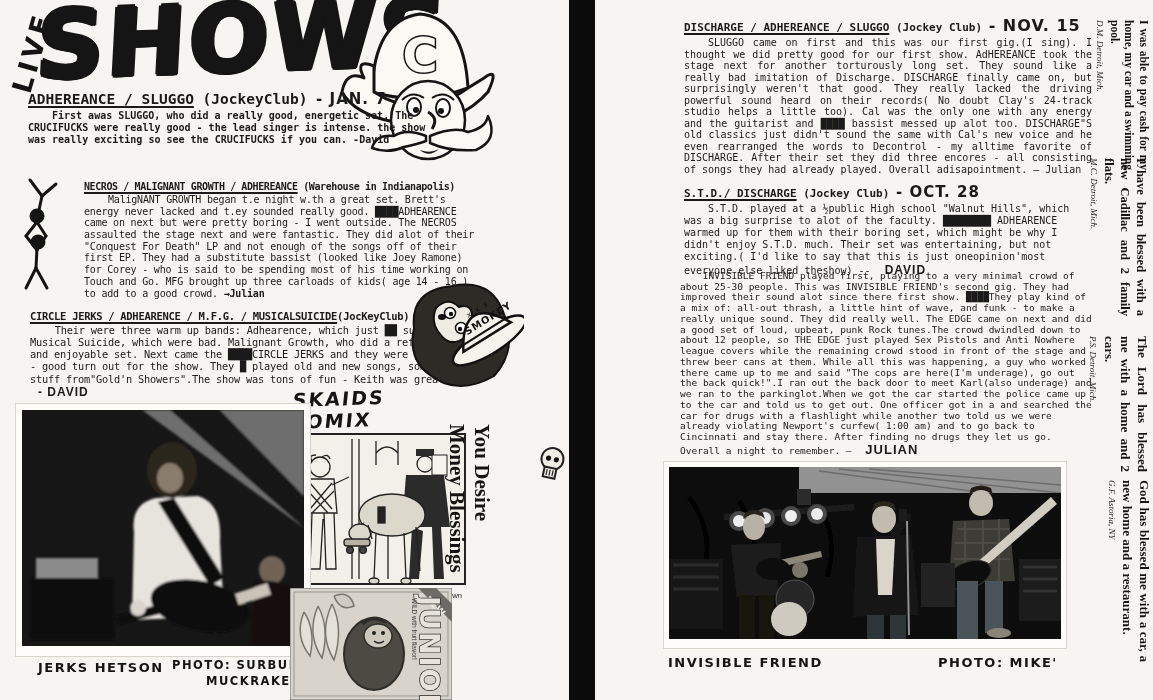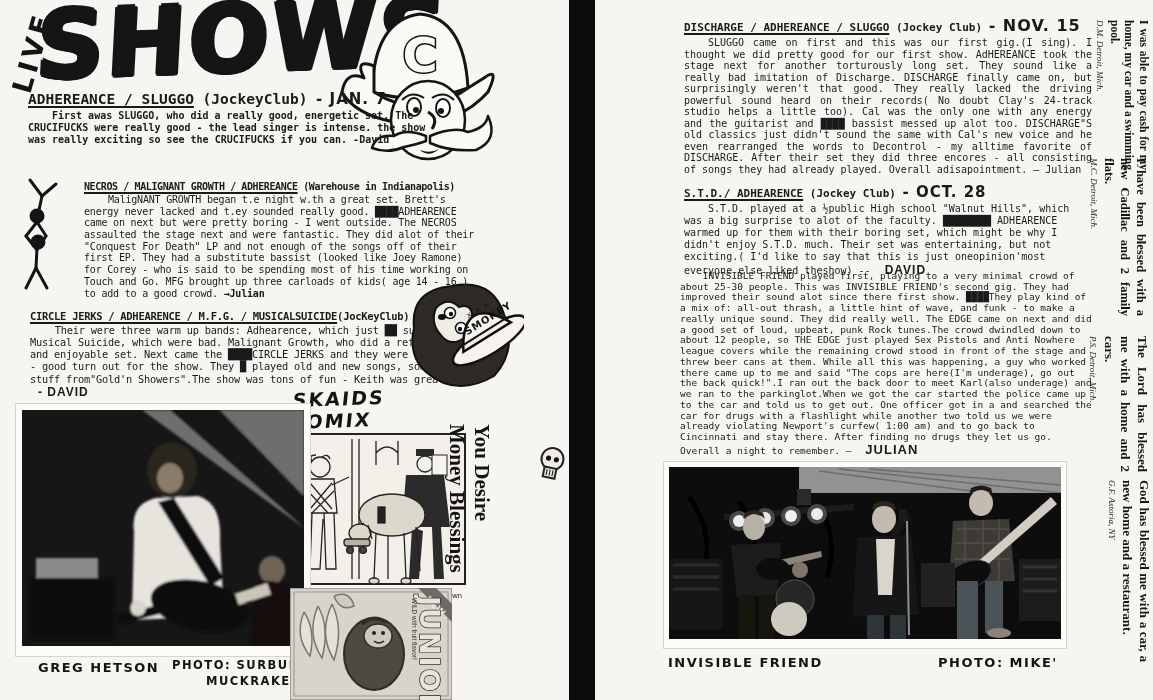--- a/index.html
+++ b/index.html
@@ -227,21 +227,21 @@
           <polygon points="136,92 152,88 202,168 188,176" fill="#101010"></polygon>
           <ellipse cx="178" cy="196" rx="50" ry="25" fill="#101010" transform="rotate(12 178 196)"></ellipse>
           <polygon points="94,206 162,188 164,197 96,215" fill="#0c0c0c"></polygon>
           <circle cx="116" cy="198" r="8" fill="#d9d4cc"></circle>
           <ellipse cx="250" cy="160" rx="13" ry="14" fill="#6f6457"></ellipse>
           <path d="M232,172 Q252,168 270,178 L272,236 L228,236 Z" fill="#12100e"></path>
           <rect x="214" y="178" width="34" height="12" fill="#c9c3b8" transform="rotate(-18 231 184)"></rect>
         </g>
       </svg>
     </figure>
-    <div class="abs cap" style="left:38px;top:660px;font-size:13px;">GREG HETSON</div>
+    <div class="abs cap" style="left:38px;top:660px;font-size:13px;">JERKS HETSON</div>
     <div class="abs cap" style="left:172px;top:658px;font-size:11.5px;">PHOTO: SURBURBAN</div>
     <div class="abs cap" style="left:206px;top:674px;font-size:11.5px;">MUCKRAKER</div>
 
     <svg class="abs" style="left:290px;top:588px;" width="162" height="112" viewBox="0 0 162 112">
       <rect width="162" height="112" fill="#d8d4cc" stroke="#6a6a6a"></rect>
       <rect x="4" y="4" width="154" height="104" fill="none" stroke="#9a968e"></rect>
       <g stroke="#7a766e" fill="#e4e1da" stroke-width="1.5">
         <path d="M14,24 q-10,24 6,44 q6,-26 -6,-44"></path>
         <path d="M28,18 q-12,28 4,52 q8,-30 -4,-52"></path>
         <path d="M42,16 q-14,30 2,56 q10,-32 -2,-56"></path>
@@ -265,21 +265,21 @@
   <div>
 
     <section class="abs review r4">
       <h2><span class="bands">DISCHARGE / ADHEREANCE / SLUGGO</span>
           <span>(Jockey Club)</span>
           <span class="marker date" style="font-size:16px;margin-top:30px;">- NOV. 15</span></h2>
       <p class="body"><span>SLUGGO came on first and this was our first gig.(I sing). I thought we did pretty good for our first show. AdHEREANCE took the stage next for another torturously long set. They sound like a really bad imitation of Discharge. DISCHARGE finally came on, but surprisingly weren't that good. They really lacked the driving powerful sound heard on their records( No doubt Clay's 24-track studio helps a little too). Cal was the only one with any energy and the guitarist and ████ bassist messed up alot too. DISCHARGE"S old classics just didn't sound the same with Cal's new voice and he even rearranged the words to Decontrol - my alltime favorite of DISCHARGE. After their set they did three encores - all consisting of songs they had already played. Overall adisapointment. — Julian</span></p>
     </section>
 
     <section class="abs review r5">
-      <h2><span class="bands">S.T.D./ ADHEARENCE</span>
+      <h2><span class="bands">S.T.D./ DISCHARGE</span>
           <span>(Jockey Club)</span>
           <span class="marker date">- OCT. 28</span></h2>
       <p class="body"><span>S.T.D. played at a ½public High school "Walnut Hills", which was a big surprise to alot of the faculty. ████████ ADHEARENCE warmed up for them with their boring set, which might be why I didn't enjoy S.T.D. much. Their set was entertaining, but not exciting.( I'd like to say that this is just oneopinion'most everyone else liked theshow) --</span>
          <span class="sig-hand">DAVID</span></p>
     </section>
 
     <section class="abs review r6">
       <p class="body"><span>INVISIBLE FRIEND played first, playing to a very minimal crowd of about 25-30 people. This was INVISIBLE FRIEND's second gig. They had improved their sound alot since there first show. ████They play kind of a mix of: all-out thrash, a little hint of wave, and funk - to make a really unique sound. They did really well. The EDGE came on next and did a good set of loud, upbeat, punk Rock tunes.The crowd dwindled down to about 12 people, so THE EDGE just played Sex Pistols and Anti Nowhere league covers while the remaining crowd stood in front of the stage and threw beer cans at them. While all this was happening, a guy who worked there came up to me and said "The cops are here(I'm underage), go out the back quick!".I ran out the back door to meet Karl(also underage) and we ran to the parkinglot.When we got the car started the police came up to the car and told us to get out. One officer got in a and searched the car for drugs with a flashlight while another two told us we were already violating Newport's curfew( 1:00 am) and to go back to Cincinnati and stay there. After finding no drugs they let us go. Overall a night to remember. —</span>
          <span class="sig-hand" style="font-size:13px;">JULIAN</span></p>
     </section>

